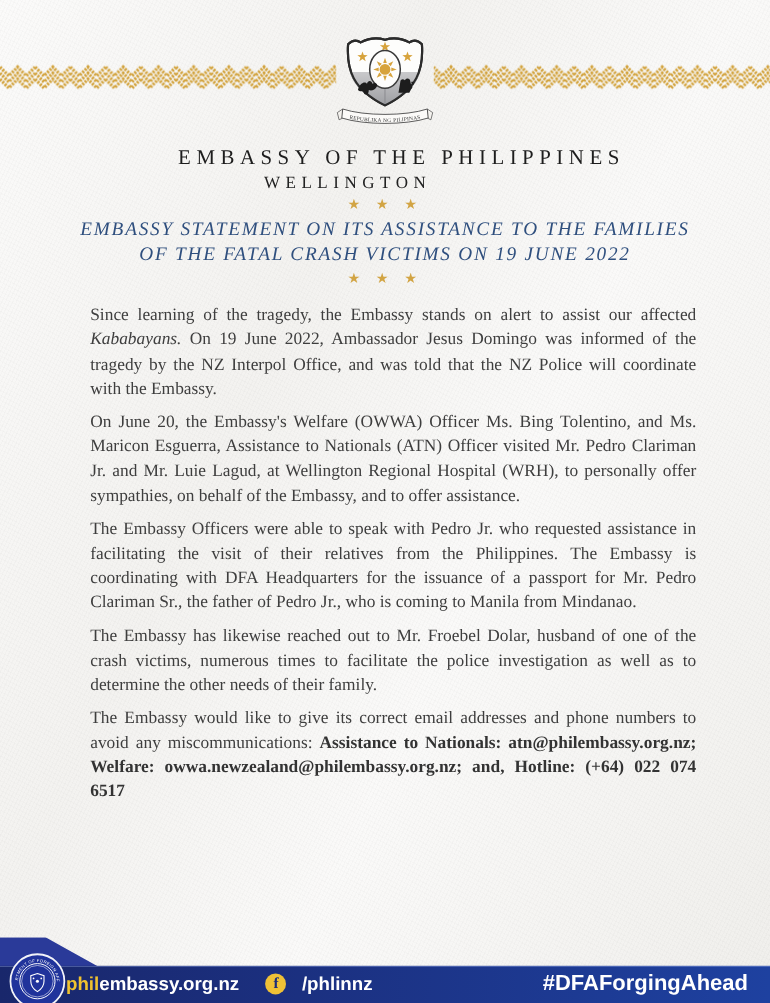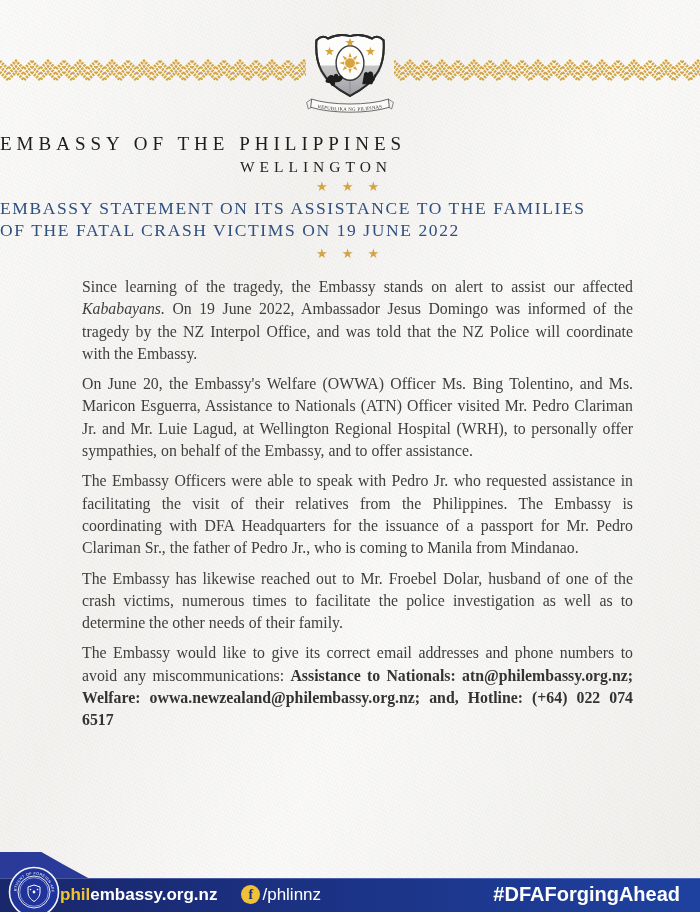--- a/index.html
+++ b/index.html
@@ -15,29 +15,29 @@
       repeating-linear-gradient(115deg, rgba(0,0,0,.014) 0 1px, transparent 1px 3px),
       repeating-linear-gradient(27deg, rgba(0,0,0,.010) 0 1px, transparent 1px 4px);
   }
   
   .band{position:absolute;top:57px;height:26px;overflow:hidden;}
   .band.left{left:0;width:306px;}
   .band.right{left:394px;width:306px;}
   
   .crest{position:absolute;left:305px;top:32px;width:90px;height:90px;}
   
-  .org-name{position:absolute;top:133px;left:0;width:568px;text-align:left;
+  .org-name{position:absolute;top:133px;left:0;width:568px;text-align:right;
     font-size:19px;letter-spacing:5px;color:#1d1d1d;white-space:nowrap;}
   .city{position:absolute;top:158px;left:0;width:632px;text-align:center;
     font-size:15.5px;letter-spacing:5px;color:#222;white-space:nowrap;}
   .stars{position:absolute;left:0;width:700px;text-align:center;
     font-size:13px;letter-spacing:5px;color:#d2a443;font-family:"DejaVu Sans",sans-serif;}
   .stars.s1{top:179px;}
   .stars.s2{top:246px;}
-  .title{position:absolute;top:197px;left:0;width:700px;color:#2f4f7e;}
+  .title{position:absolute;top:197px;left:0;width:700px;text-align:center;color:#2f4f7e;font-style:italic;}
   .title .tline{font-size:17.5px;letter-spacing:1.6px;line-height:22px;white-space:nowrap;}
   
   .content{position:absolute;left:67px;top:276px;width:566px;color:#3e3e3e;}
   .content p.para{margin:0 0 8px 15px;font-size:15.8px;line-height:22.3px;text-align:justify;}
   .content .it{font-style:italic;}
   .content .bd{font-weight:bold;color:#333;}
   .closing{position:absolute;left:70px;top:847px;font-size:16.5px;font-style:italic;color:#3e3e3e;margin-top:44px;}
   
   .footer-tab{position:absolute;left:0;top:852px;width:90px;height:27px;background:#2a3a99;
     clip-path:polygon(0 0,46% 0,70% 45%,100% 100%,0 100%);}
@@ -45,21 +45,21 @@
     background:linear-gradient(90deg,#19276b 0%,#1b2f7e 35%,#1e41a0 100%);
     box-shadow:inset 0 1px 0 rgba(160,180,240,.35);
     display:flex;align-items:center;padding:0 20px 1px 60px;box-sizing:border-box;
     font-family:"Liberation Sans",sans-serif;}
   .website{font-size:17px;font-weight:bold;color:#fff;white-space:nowrap;}
   .website .gold{color:#f0c22f;}
   .fb{display:flex;align-items:center;margin-left:24px;}
   .fb-circle{width:19px;height:19px;border-radius:50%;background:#efc136;color:#1b2d7a;
     font-weight:bold;font-size:14px;display:flex;align-items:center;justify-content:center;
     font-family:"Liberation Serif",serif;}
-  .fb-handle{font-size:17px;font-weight:normal;color:#fff;margin-left:2px;}
+  .fb-handle{font-size:17px;font-weight:bold;color:#fff;margin-left:14px;}
   .hashtag{margin-left:auto;font-size:20px;font-weight:bold;color:#fff;}
   .dfa-seal{position:absolute;left:8px;top:866px;width:52px;height:52px;}
 </style>
 </head>
 <body>
 
 <div class="page">
   <div class="texture"></div>
 
   <div class="band left">

